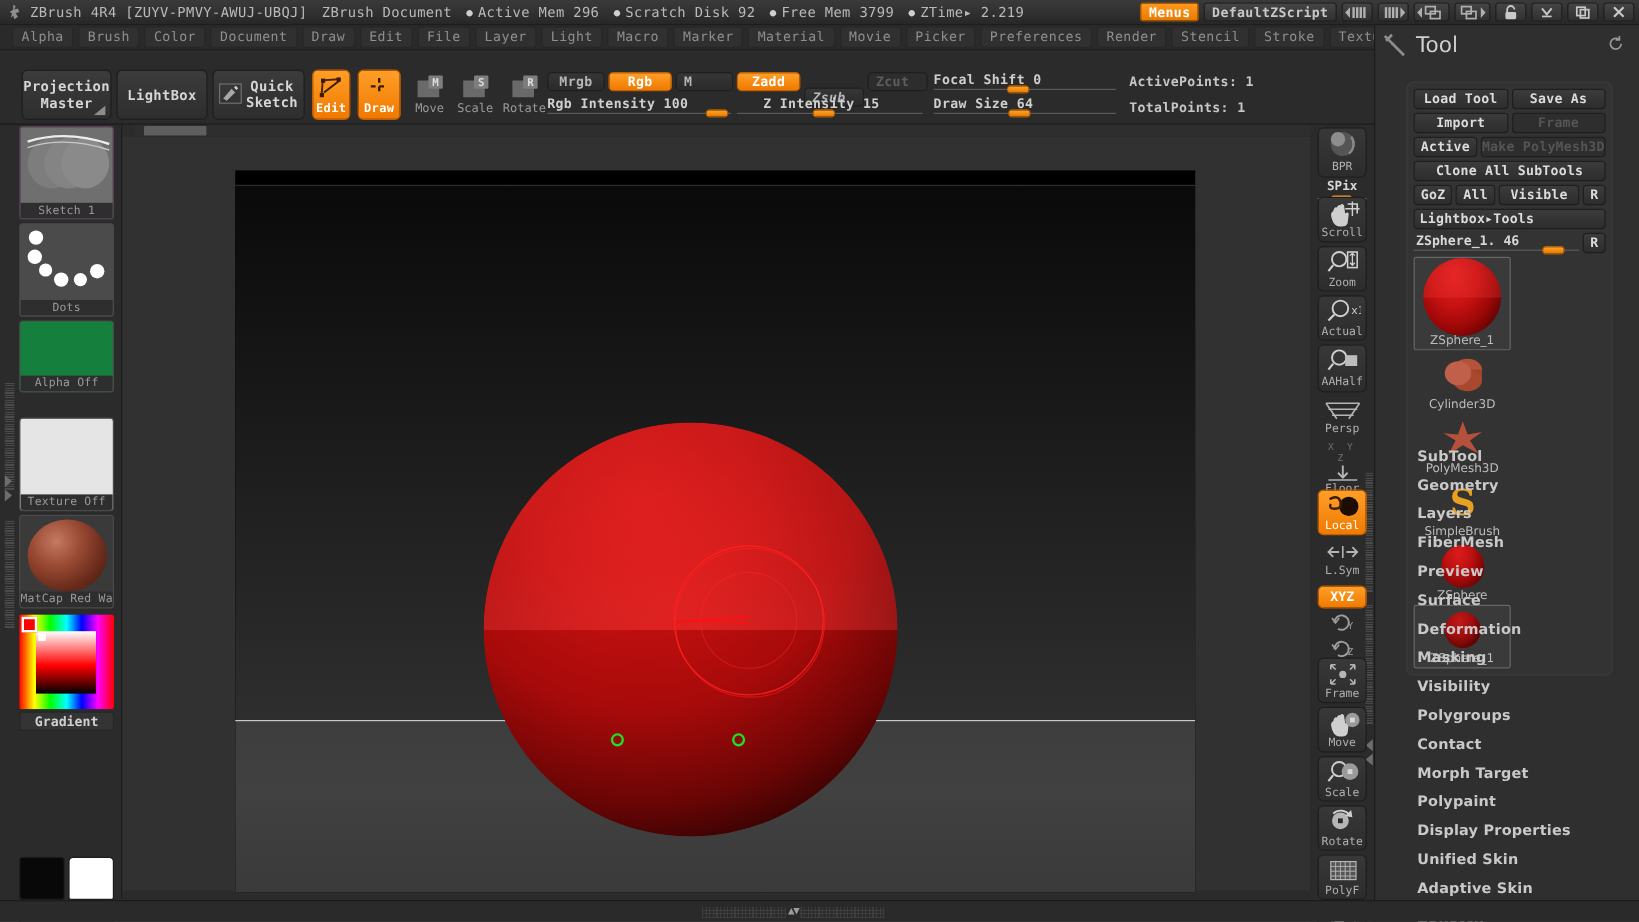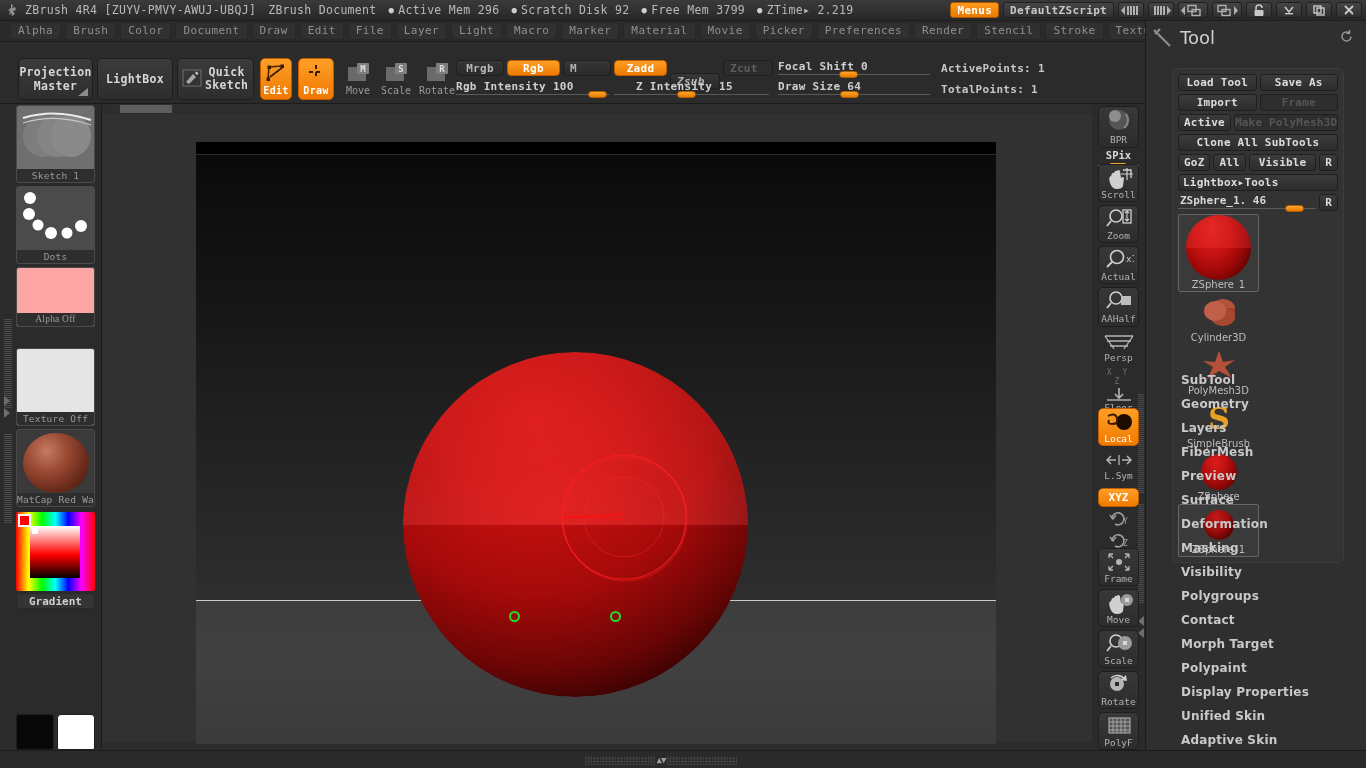--- a/index.html
+++ b/index.html
@@ -436,21 +436,21 @@
         <circle cx="13" cy="11" r="6" fill="#fff"></circle>
           <circle cx="12" cy="27" r="6" fill="#fff"></circle>
         <circle cx="21" cy="38" r="5.5" fill="#fff"></circle>
           <circle cx="34" cy="46" r="6" fill="#fff"></circle>
         <circle cx="50" cy="46" r="5.5" fill="#fff"></circle>
           <circle cx="64" cy="39" r="6" fill="#fff"></circle>
       </svg>
       <div class="caption">Dots</div>
     </div>
 
-    <div class="thumb" style="top:163px; height:60px; background:#fca5a5;font-family:Liberation Serif, serif;">
+    <div class="thumb" style="top:163px; height:60px; background:#15803d;">
       <div class="caption">Alpha Off</div>
     </div>
 
     <div class="thumb" style="top:244px; height:78px; background:#e5e5e5;">
       <div class="caption">Texture Off</div>
     </div>
 
     <div class="thumb" style="top:325px; height:78px; background:#3a3a3a;">
       <div style="position:absolute;left:6px;top:3px;width:66px;height:60px;border-radius:50%;
                   background:radial-gradient(circle at 36% 30%, #c57a62 0%, #9a4a33 35%, #6d2d1c 65%, #3b1408 100%);"></div>

